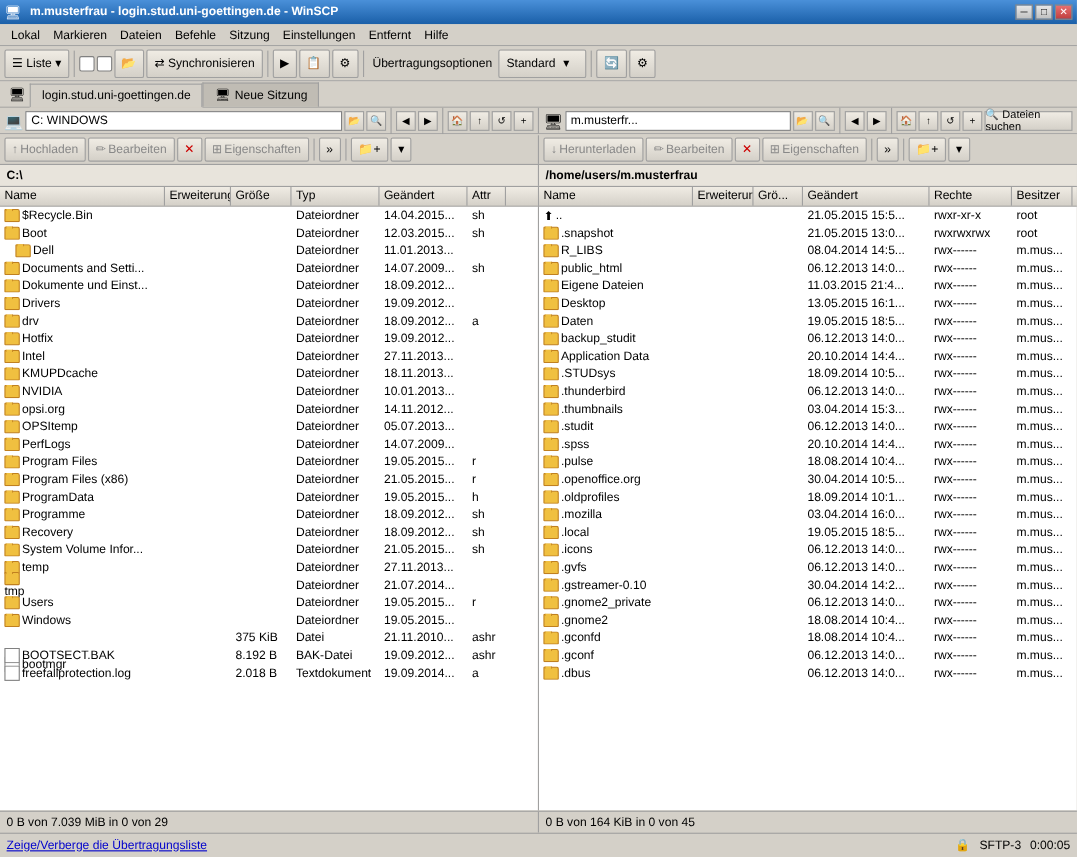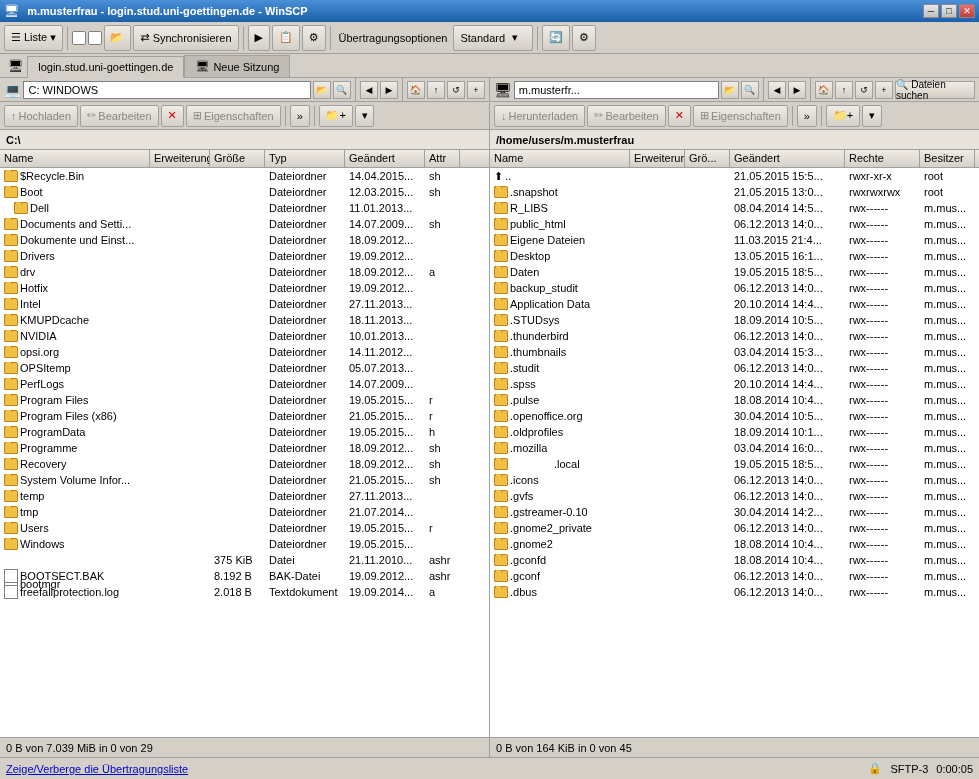--- a/index.html
+++ b/index.html
@@ -91,20 +91,30 @@
   </div>
   <div class="title-bar-controls">
     <div class="title-btn min">─</div>
     <div class="title-btn max">□</div>
     <div class="title-btn close">✕</div>
   </div>
 </div>
 
 <div class="main-content">
 
+  <div class="menu-bar">
+    <span class="menu-item">Lokal</span>
+    <span class="menu-item">Markieren</span>
+    <span class="menu-item">Dateien</span>
+    <span class="menu-item">Befehle</span>
+    <span class="menu-item">Sitzung</span>
+    <span class="menu-item">Einstellungen</span>
+    <span class="menu-item">Entfernt</span>
+    <span class="menu-item">Hilfe</span>
+  </div>
 
   <div class="toolbar">
     <div class="tb-btn">
       <span>☰</span>
       <span>Liste ▾</span>
     </div>
     <div class="tb-sep"></div>
     <div class="tb-btn" style="width:14px;height:14px;padding:0;justify-content:center;border:1px solid #808080;background:#fff;"></div>
     <div class="tb-btn" style="width:14px;height:14px;padding:0;justify-content:center;border:1px solid #808080;background:#fff;"></div>
     <div class="tb-btn">
@@ -481,21 +491,21 @@
               <span class="folder-icon"></span>
               <span>temp</span>
             </div>
             <div class="file-cell" style="width: 60px;"></div>
             <div class="file-cell" style="width: 55px;"></div>
             <div class="file-cell" style="width: 80px;">Dateiordner</div>
             <div class="file-cell" style="width: 80px;">27.11.2013...</div>
             <div class="file-cell" style="width: 35px;"></div>
           </div>
           <div class="file-row">
-            <div class="file-cell" style="width: 150px; display: flex; ">
+            <div class="file-cell" style="width: 150px; display: flex;  flex-direction: column;">
               <span class="folder-icon"></span>
               <span>tmp</span>
             </div>
             <div class="file-cell" style="width: 60px;"></div>
             <div class="file-cell" style="width: 55px;"></div>
             <div class="file-cell" style="width: 80px;">Dateiordner</div>
             <div class="file-cell" style="width: 80px;">21.07.2014...</div>
             <div class="file-cell" style="width: 35px;"></div>
           </div>
           <div class="file-row">
@@ -758,21 +768,21 @@
               <span class="folder-icon"></span>
               <span>.mozilla</span>
             </div>
             <div class="file-cell" style="width: 55px;"></div>
             <div class="file-cell" style="width: 45px;"></div>
             <div class="file-cell" style="width: 115px;">03.04.2014 16:0...</div>
             <div class="file-cell" style="width: 75px;">rwx------</div>
             <div class="file-cell" style="width: 55px;">m.mus...</div>
           </div>
           <div class="file-row">
-            <div class="file-cell" style="width: 140px; display: flex; align-items: center; gap: 44px;">
+            <div class="file-cell" style="width: 140px; display: flex; align-items: center;">
               <span class="folder-icon"></span>
               <span>.local</span>
             </div>
             <div class="file-cell" style="width: 55px;"></div>
             <div class="file-cell" style="width: 45px;"></div>
             <div class="file-cell" style="width: 115px;">19.05.2015 18:5...</div>
             <div class="file-cell" style="width: 75px;">rwx------</div>
             <div class="file-cell" style="width: 55px;">m.mus...</div>
           </div>
           <div class="file-row">

